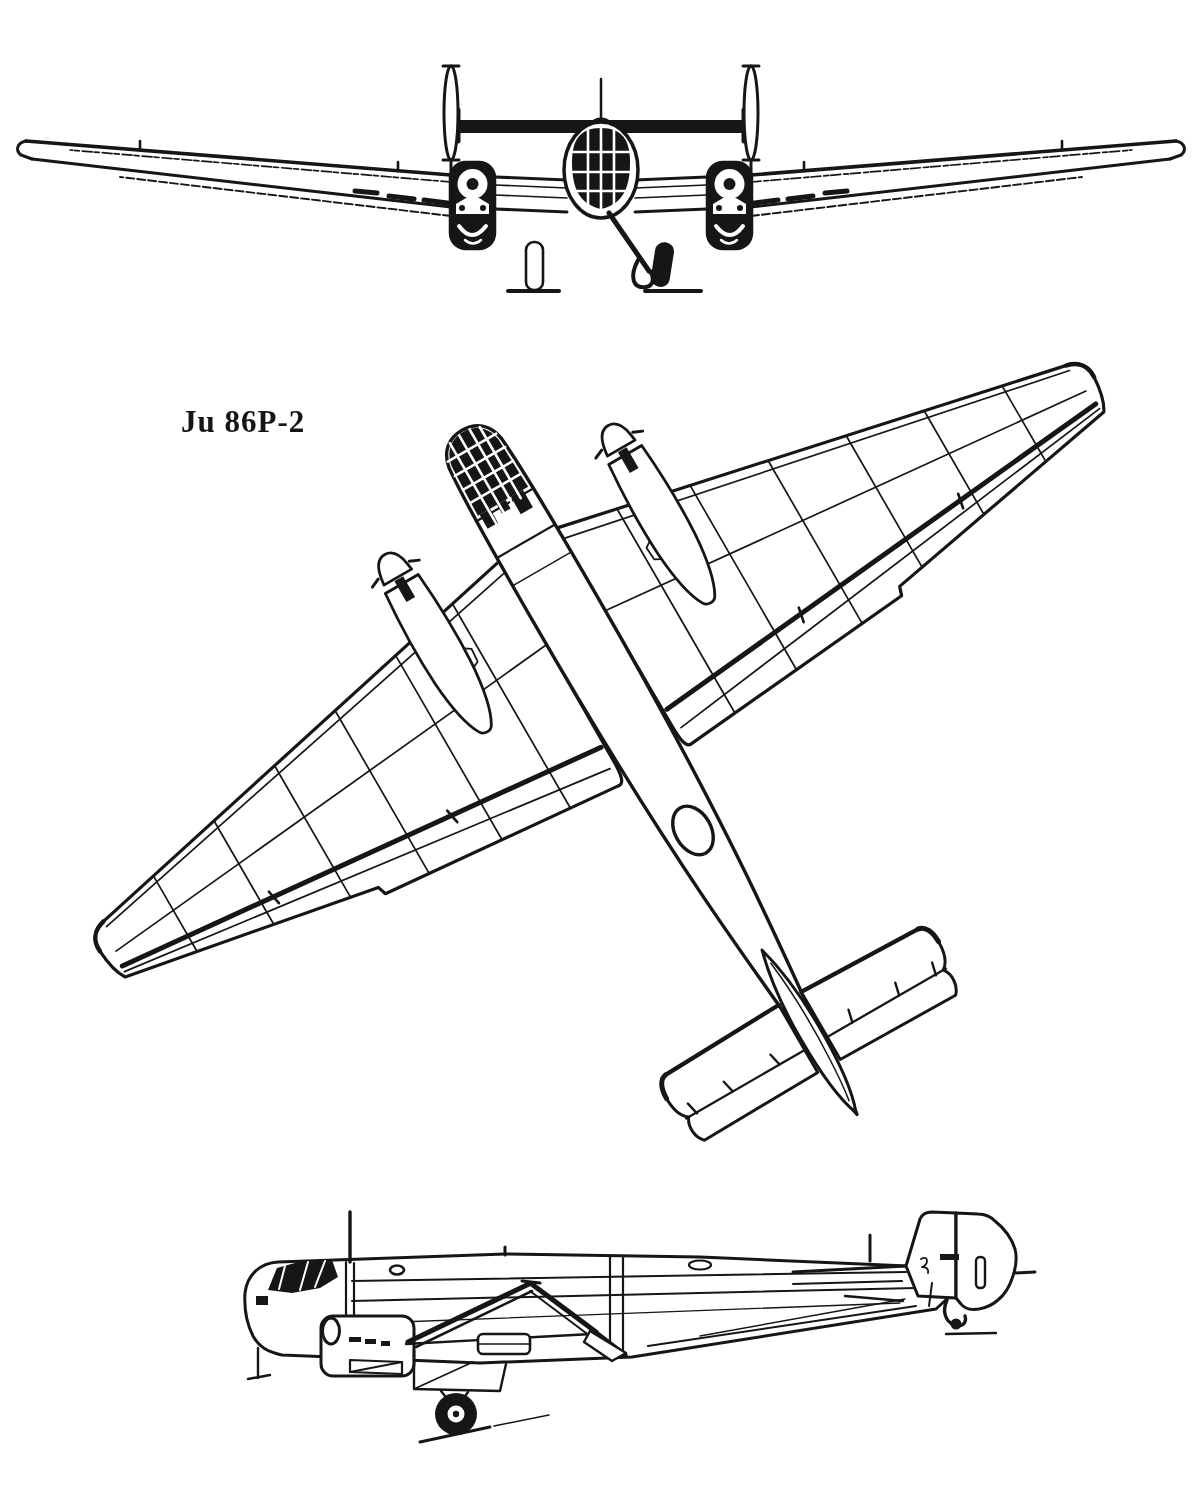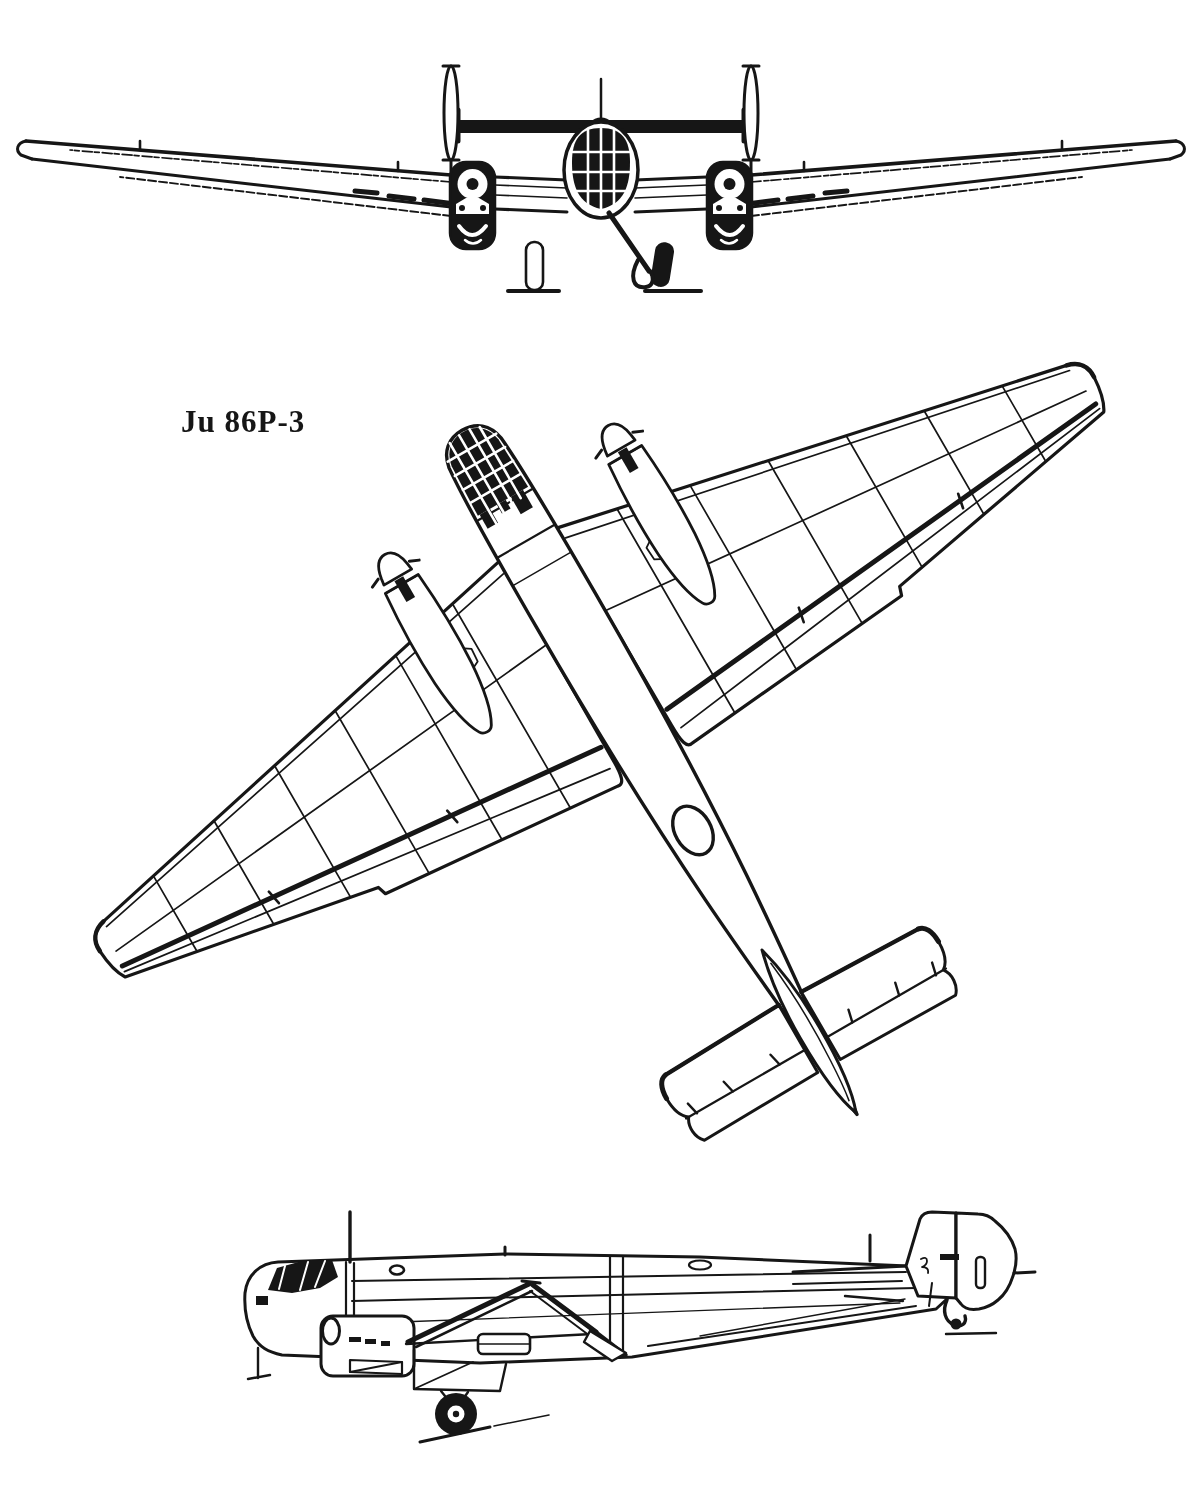--- a/index.html
+++ b/index.html
@@ -15,21 +15,21 @@
     font-size:31px;letter-spacing:1px;color:var(--ink,#161616);
     user-select:none;white-space:nowrap;
   }
   path,line,rect,ellipse,circle{vector-effect:none;}
 </style>
 </head>
 <body>
 
 <div class="sheet">
 
-  <div class="designation">Ju 86P-3</div>
+  <div class="designation">Ju 86P-2</div>
 
   <svg viewBox="0 0 1200 1499" fill="none" stroke-linecap="round" stroke-linejoin="round" color="#161616">
 
     <g stroke="currentColor">
 
       <rect x="455" y="120" width="292" height="13" fill="currentColor" stroke="none"></rect>
       <path d="M458,110 V141 M744,110 V141" stroke-width="5"></path>
       <path d="M601,79 V121" stroke-width="2.5"></path>
 
       <g id="fv-half">

